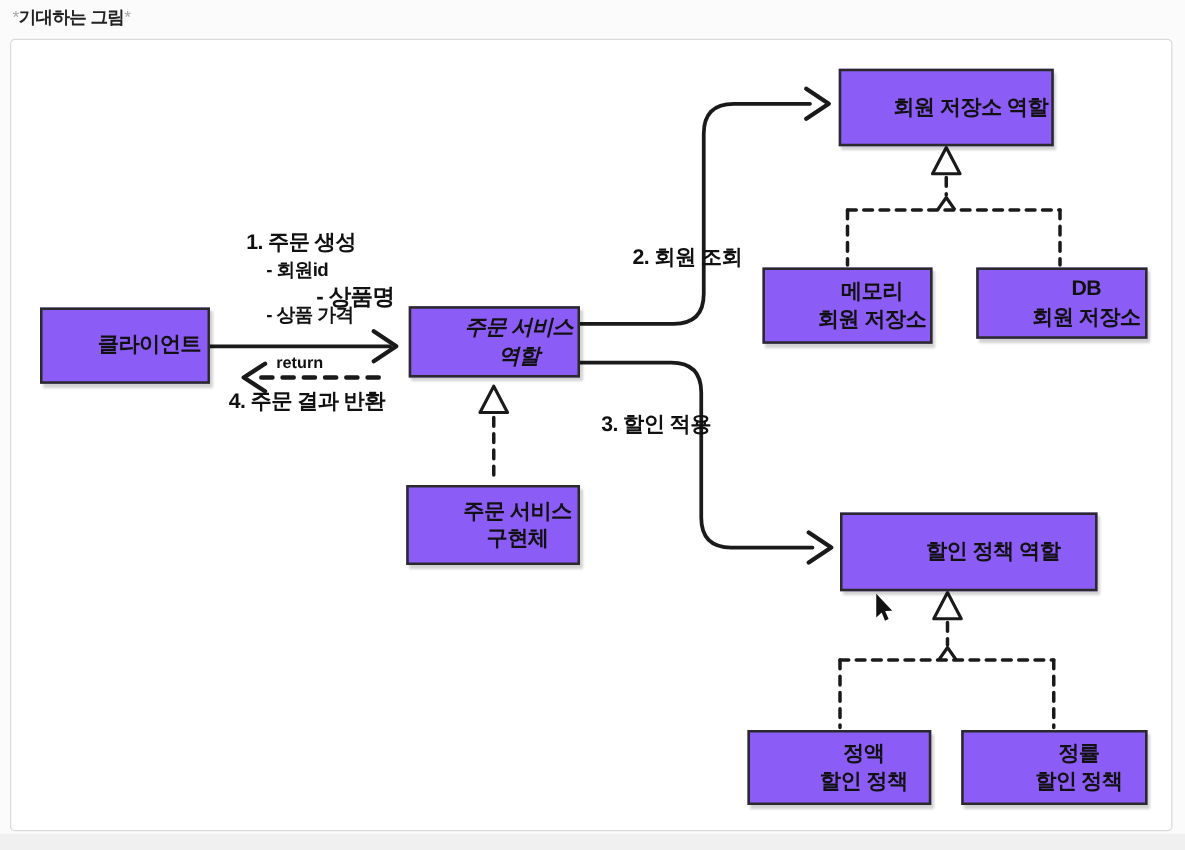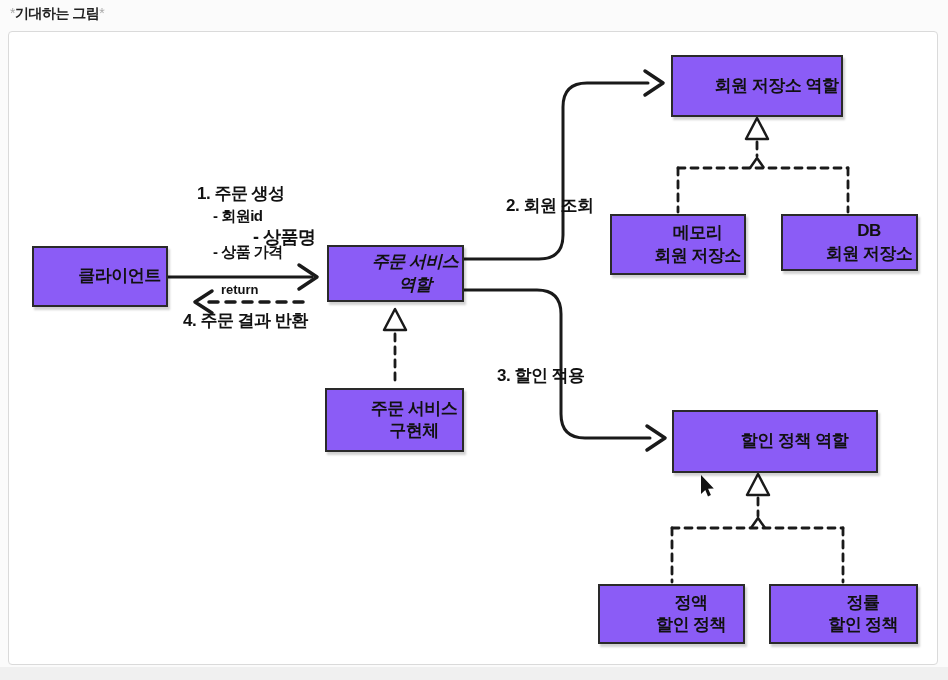--- a/index.html
+++ b/index.html
@@ -45,21 +45,21 @@
     position:absolute;font-weight:bold;color:#111;font-size:17px;
     letter-spacing:-0.5px;white-space:nowrap;
   }
   .l-step1{left:197px;top:182px;}
   .l-item1{left:213px;top:207px;font-size:15px;}
   .l-item2{left:213px;top:225px;font-size:18px;margin-left:40px;}
   .l-item3{left:213px;top:243px;font-size:15px;}
   .l-return{left:221px;top:282px;font-size:13px;font-weight:600;letter-spacing:0;}
   .l-step4{left:183px;top:309px;}
   .l-step2{left:506px;top:194px;}
-  .l-step3{left:497px;top:328px;margin-top:36px;}
+  .l-step3{left:481px;top:328px;}
 </style>
 </head>
 <body>
 
 <div class="page-title">
   <span class="star">*</span><span>기대하는 그림</span><span class="star">*</span>
 </div>
 
 <div class="panel"></div>
 <div class="bottom-strip"></div>

